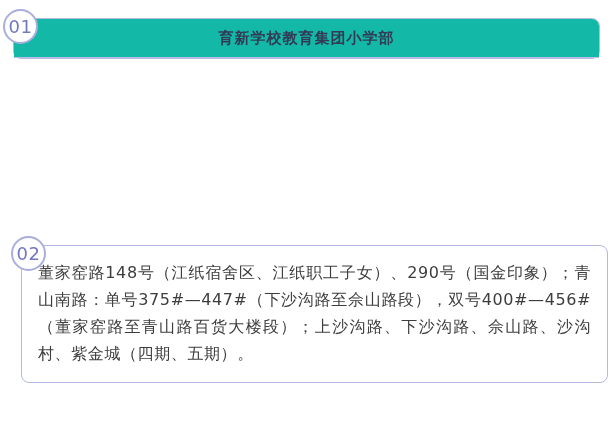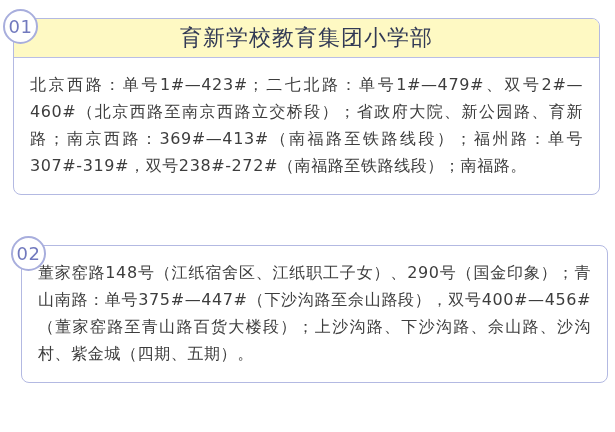--- a/index.html
+++ b/index.html
@@ -31,28 +31,28 @@
     z-index:2;
     letter-spacing:0.5px;
   }
   .card{
     border:1px solid #b3b9e2;
     border-radius:8px;
     background:#ffffff;
   }
   .card-header{
     height:38px;
-    background:#fef9c3;
+    background:#14b8a6;
     border-bottom:1px solid #b9bee6;
     border-radius:7px 7px 0 0;
     display:flex;
     align-items:center;
     justify-content:center;
-    font-size:22px;
-    font-weight:normal;
+    font-size:15px;
+    font-weight:bold;
     color:#323a55;
     letter-spacing:1px;
   }
   .card-body{
     padding:13px 16px 15px 16px;
     font-size:16px;
     line-height:27px;
     color:#3d3d3d;
     text-align:justify;
     letter-spacing:0.6px;
@@ -71,21 +71,20 @@
 </style>
 </head>
 <body>
 
 <div>
 
   <section class="section section-1">
     <div class="badge">01</div>
     <div class="card">
       <div class="card-header">育新学校教育集团小学部</div>
-      <div class="card-body">北京西路：单号1#—423#；二七北路：单号1#—479#、双号2#—460#（北京西路至南京西路立交桥段）；省政府大院、新公园路、育新路；南京西路：369#—413#（南福路至铁路线段）；福州路：单号307#-319#，双号238#-272#（南福路至铁路线段）；南福路。</div>
     </div>
   </section>
 
   <section class="section section-2">
     <div class="badge">02</div>
     <div class="card">
       <div class="card-body">董家窑路148号（江纸宿舍区、江纸职工子女）、290号（国金印象）；青山南路：单号375#—447#（下沙沟路至佘山路段），双号400#—456#（董家窑路至青山路百货大楼段）；上沙沟路、下沙沟路、佘山路、沙沟村、紫金城（四期、五期）。</div>
     </div>
   </section>
 

